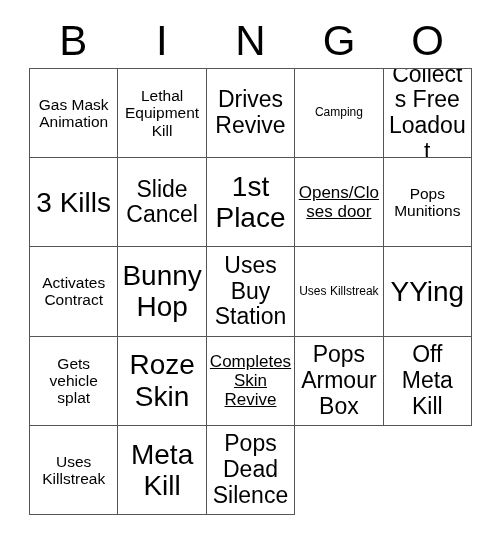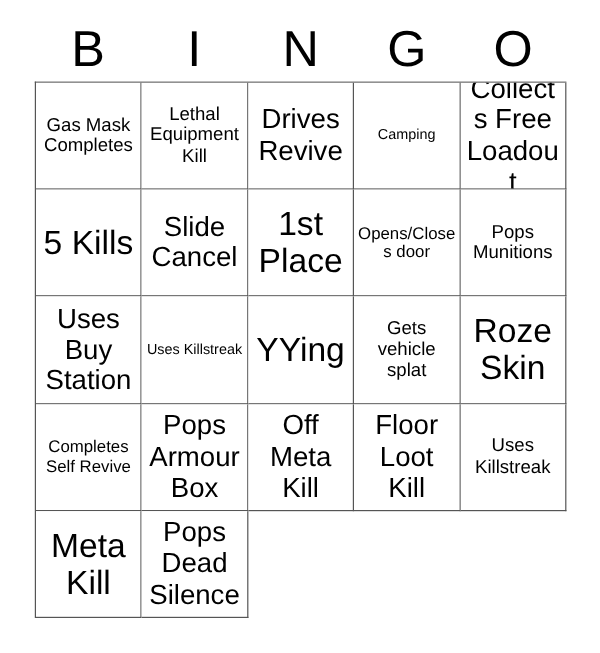--- a/index.html
+++ b/index.html
@@ -68,96 +68,99 @@
     overflow: hidden;
     background: #ffffff;
   }
   .cell-text {
     display: block;
     width: 100%;
     line-height: 1.12;
     word-wrap: break-word;
   }
   
-  .fs-xs  { font-size: 14px; }
+  .fs-xs  { font-size: 17px; text-decoration: underline; }
   .fs-sm  { font-size: 15.5px; }
   .fs-md  { font-size: 12px; }
   .fs-lg  { font-size: 23px; }
   .fs-xl  { font-size: 28px; }
 </style>
 </head>
 <body>
 
 <div id="card">
 
   <div id="header-row">
     <div class="header-letter">B</div>
     <div class="header-letter">I</div>
     <div class="header-letter">N</div>
     <div class="header-letter">G</div>
     <div class="header-letter">O</div>
   </div>
 
   <div id="bingo-grid">
       <div class="cell">
-        <span class="cell-text fs-sm">Gas Mask Completes</span>
+        <span class="cell-text fs-sm">Gas Mask Animation</span>
       </div>
       <div class="cell">
         <span class="cell-text fs-sm">Lethal Equipment Kill</span>
       </div>
       <div class="cell">
         <span class="cell-text fs-lg">Drives Revive</span>
       </div>
       <div class="cell">
         <span class="cell-text fs-md">Camping</span>
       </div>
       <div class="cell">
         <span class="cell-text fs-lg">Collects Free Loadout</span>
       </div>
       <div class="cell">
-        <span class="cell-text fs-xl">5 Kills</span>
+        <span class="cell-text fs-xl">3 Kills</span>
       </div>
       <div class="cell">
         <span class="cell-text fs-lg">Slide Cancel</span>
       </div>
       <div class="cell">
         <span class="cell-text fs-xl">1st Place</span>
       </div>
       <div class="cell">
         <span class="cell-text fs-xs">Opens/Closes door</span>
       </div>
       <div class="cell">
         <span class="cell-text fs-sm">Pops Munitions</span>
+      </div>
+      <div class="cell">
+        <span class="cell-text fs-sm">Activates Contract</span>
+      </div>
+      <div class="cell">
+        <span class="cell-text fs-xl">Bunny Hop</span>
       </div>
       <div class="cell">
         <span class="cell-text fs-lg">Uses Buy Station</span>
       </div>
       <div class="cell">
         <span class="cell-text fs-md">Uses Killstreak</span>
       </div>
       <div class="cell">
         <span class="cell-text fs-xl">YYing</span>
       </div>
       <div class="cell">
         <span class="cell-text fs-sm">Gets vehicle splat</span>
       </div>
       <div class="cell">
         <span class="cell-text fs-xl">Roze Skin</span>
       </div>
       <div class="cell">
-        <span class="cell-text fs-xs">Completes Self Revive</span>
+        <span class="cell-text fs-xs">Completes Skin Revive</span>
       </div>
       <div class="cell">
         <span class="cell-text fs-lg">Pops Armour Box</span>
       </div>
       <div class="cell">
         <span class="cell-text fs-lg">Off Meta Kill</span>
-      </div>
-      <div class="cell">
-        <span class="cell-text fs-lg">Floor Loot Kill</span>
       </div>
       <div class="cell">
         <span class="cell-text fs-sm">Uses Killstreak</span>
       </div>
       <div class="cell">
         <span class="cell-text fs-xl">Meta Kill</span>
       </div>
       <div class="cell">
         <span class="cell-text fs-lg">Pops Dead Silence</span>
       </div>

